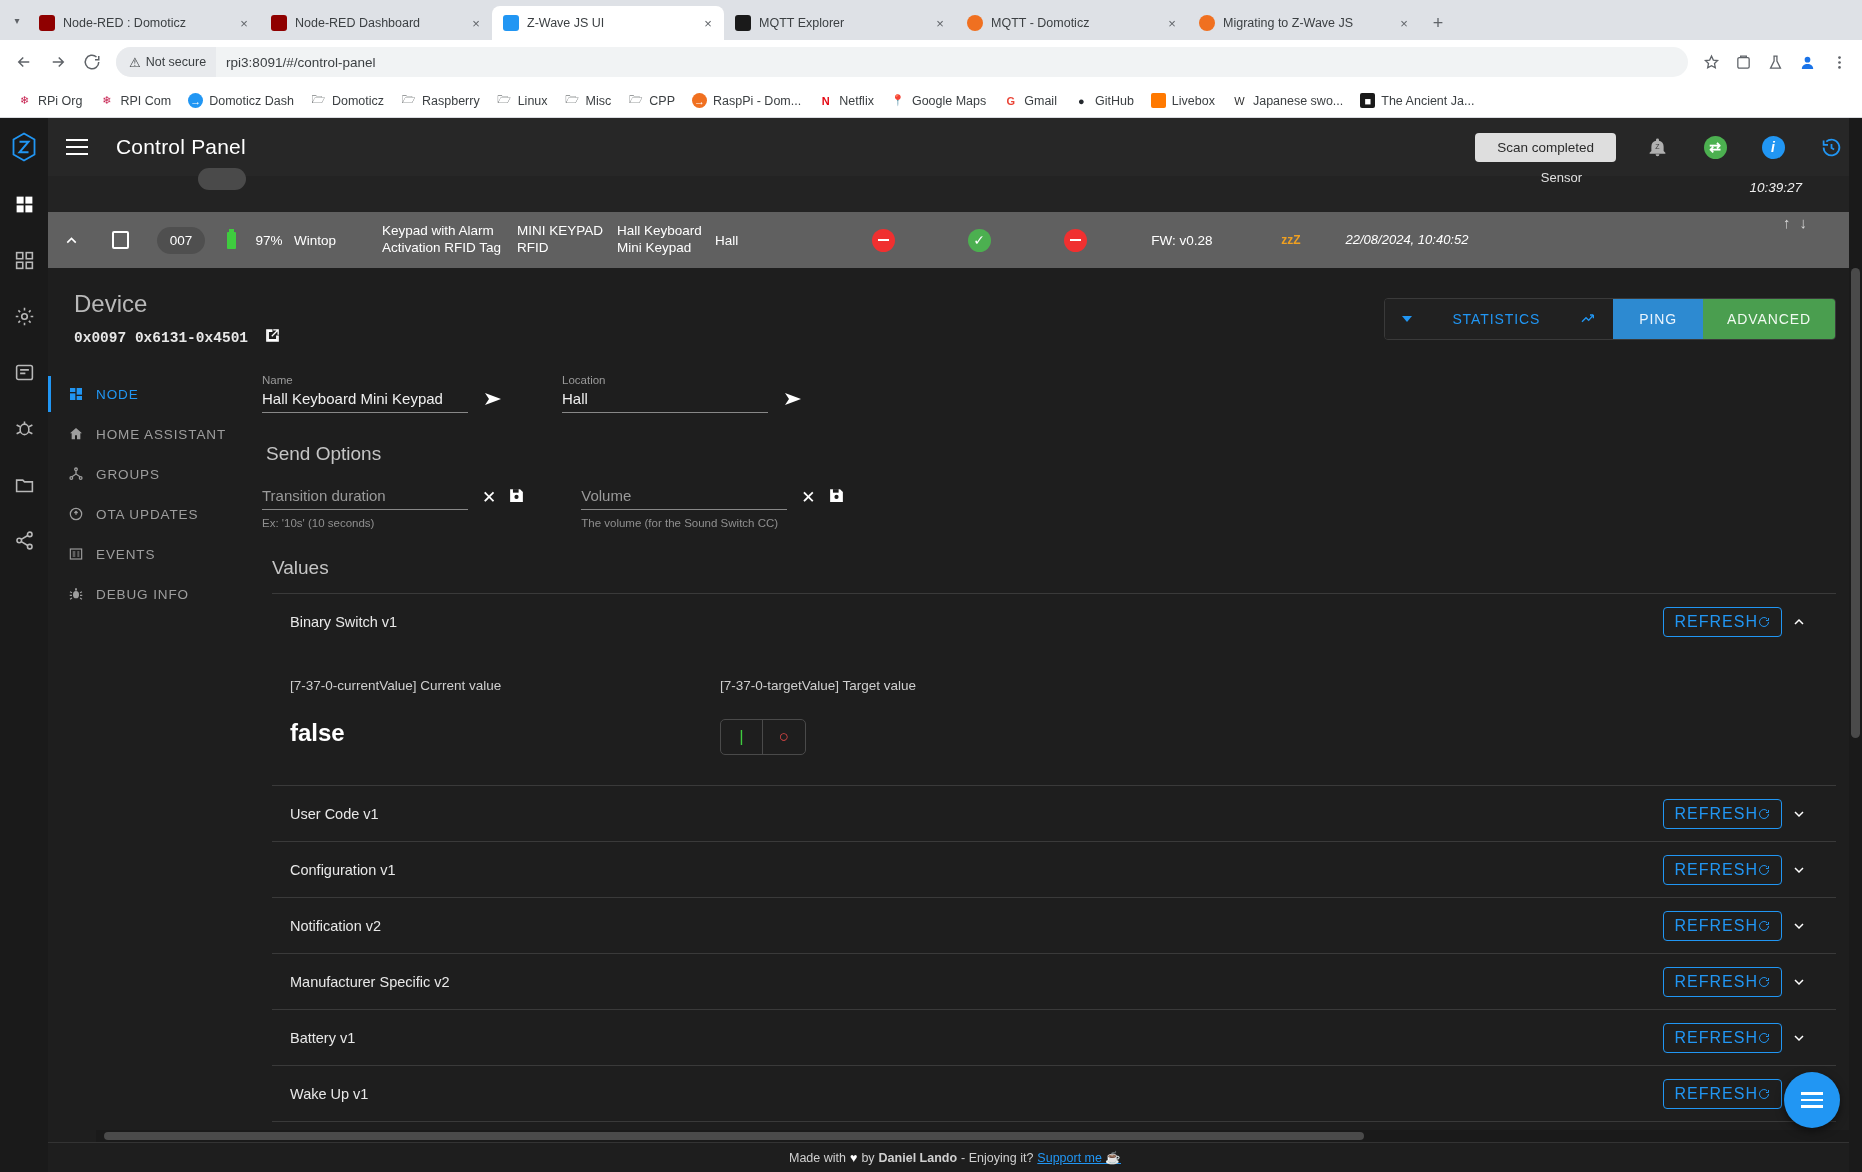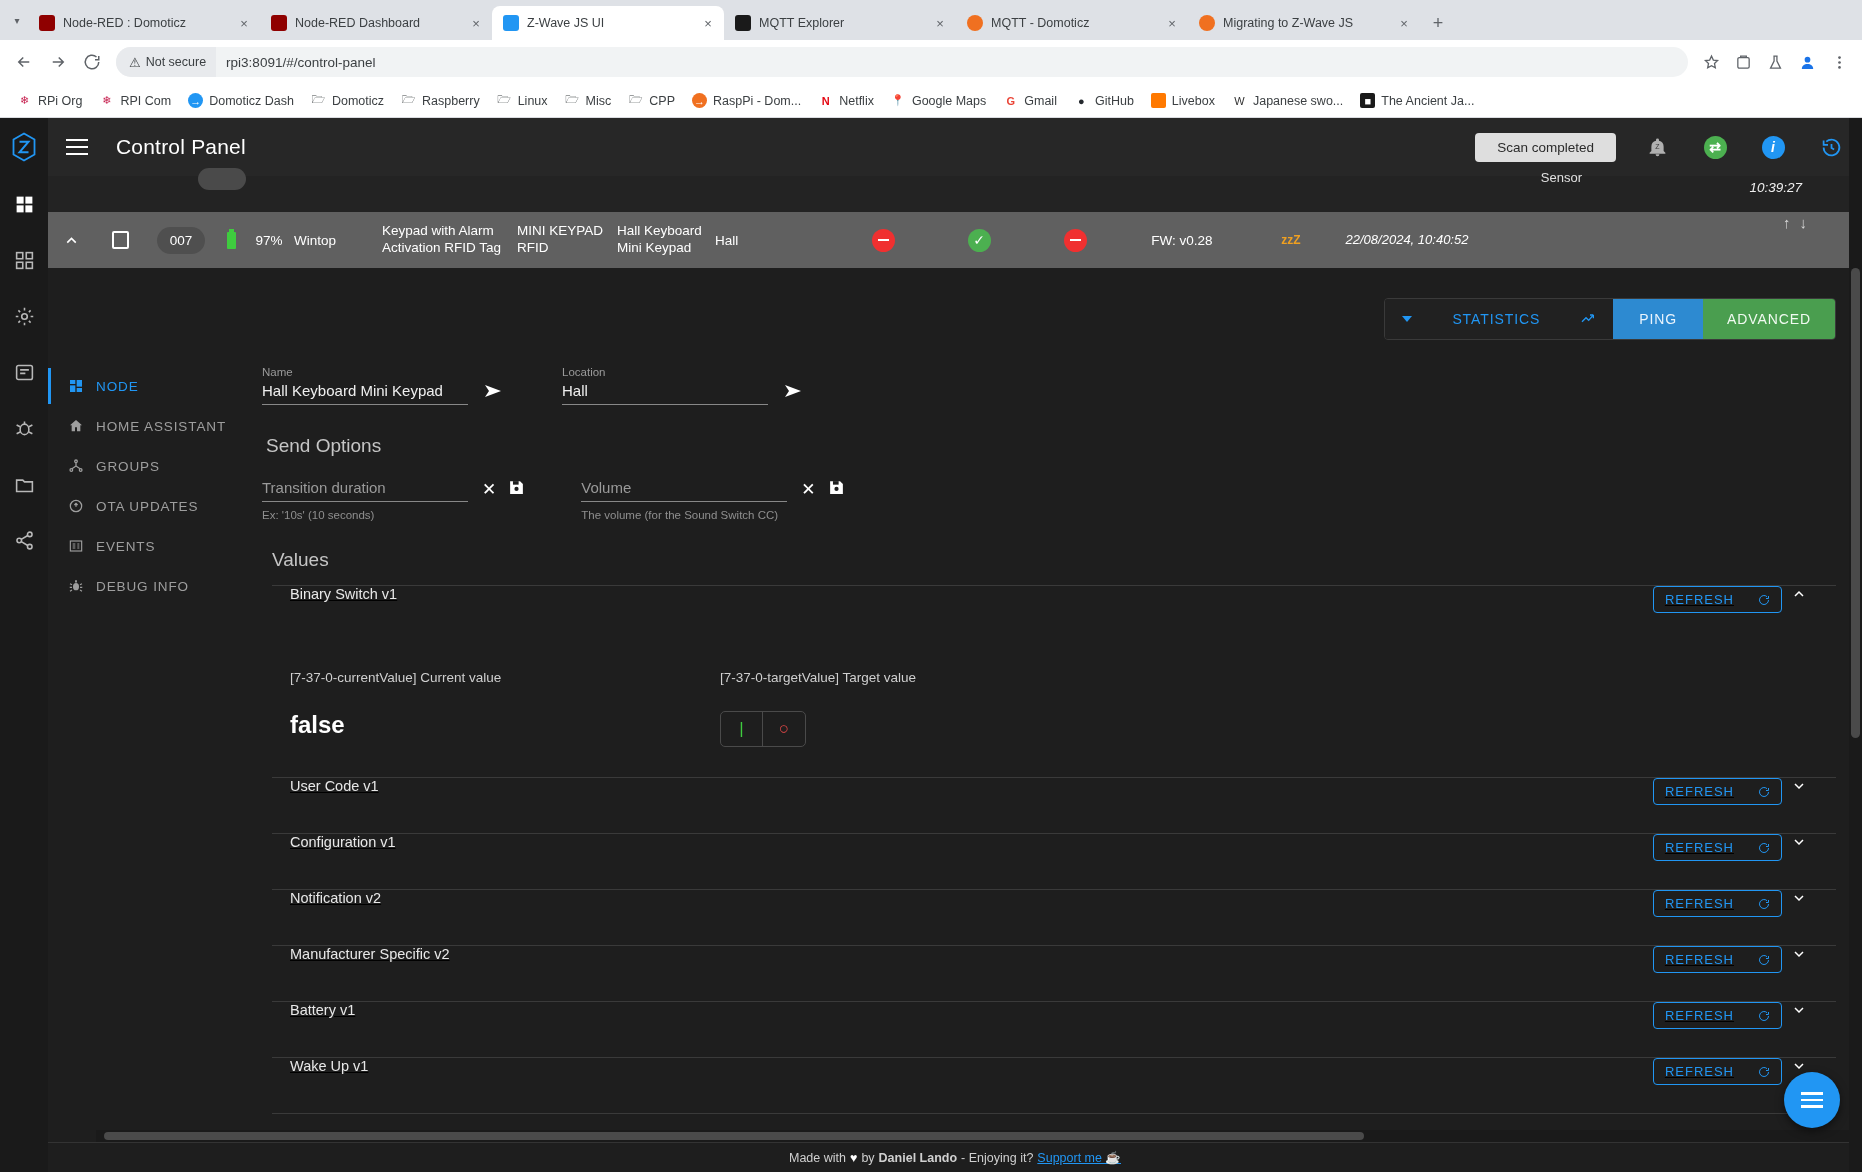--- a/index.html
+++ b/index.html
@@ -190,26 +190,26 @@
 
   .section-title { font-size: 19px; color: #c5c5c5; margin: 30px 0 0 4px; font-weight: 400;}
   .section-title.values { margin: 28px 0 0 10px; }
 
   .inline-actions { display: flex; align-items: center; gap: 12px; margin-bottom: 2px; }
   .clear-x { font-size: 17px; color: #fff; line-height: 1; }
   .save-ico svg { width: 17px; height: 17px; fill: #fff; }
 
   .ccard { margin: 14px 0 0 10px; border-top: 1px solid #3a3a3a; }
   .ccard:first-of-type { border-top: none; }
-  .crow { display: flex; align-items: flex-start; height: 56px; padding: 0 20px 0 18px;
-    border-bottom: 1px solid #3a3a3a; text-decoration: underline; }
+  .crow { display: flex; align-items: center; height: 56px; padding: 0 20px 0 18px;
+    border-bottom: 1px solid #3a3a3a; }
   .crow .ctitle { font-size: 14.5px; color: #e8e8e8; flex: 1 1 auto; }
   .refresh-btn {
-    border: 1px solid #2196f3; color: #2196f3; border-radius: 4px; font-size: 13px;
-    letter-spacing: 1px; padding: 5px 11px; display: flex; align-items: center; gap: 24px;
+    border: 1px solid #2196f3; color: #2196f3; border-radius: 4px; font-size: 16px;
+    letter-spacing: 1px; padding: 5px 11px; display: flex; align-items: center; gap: 0;
   }
   .refresh-btn svg { width: 12px; height: 12px; stroke: #2196f3; fill: none; stroke-width: 2; }
   .chev { width: 34px; display: flex; align-items: center; justify-content: center; }
   .chev svg { width: 16px; height: 16px; stroke: #fff; fill: none; stroke-width: 2.2; }
 
   .cbody { padding: 28px 20px 30px 18px; display: flex; }
   .vcol { width: 430px; }
   .vkey { font-size: 13.5px; color: #cfcfcf; margin-bottom: 26px; }
   .vval-false { font-size: 24px; color: #fff; font-weight: bold; }
   .toggle-grp { display: flex; border: 1px solid #4a4a4a; border-radius: 5px; overflow: hidden; width: 86px;}
@@ -543,20 +543,32 @@
           <div class="nc when">
             <span>22/08/2024, 10:40:52</span>
           </div>
           <div class="sortarrows">↑↓</div>
         </div>
       </div>
 
       <div class="panel">
 
         <div class="device-head">
+          <div>
+            <h2>Device</h2>
+            <div class="device-id">
+              <span>0x0097 0x6131-0x4501</span>
+              <span class="ext-link">
+                <svg viewBox="0 0 24 24">
+                    <path d="M4 4h7v2H6v12h12v-5h2v7H4z"></path>
+                    <path d="M13 4h7v7M20 4l-9 9"></path>
+                  </svg>
+              </span>
+            </div>
+          </div>
           <div class="head-spacer"></div>
           <div class="btn-group">
             <div class="bg-btn bg-stats">
               <span class="caret-dn"></span>
               <span>STATISTICS</span>
               <svg viewBox="0 0 24 24" width="16" height="16" fill="none" stroke="#2196f3" stroke-width="2">
                   <path d="M3 16l6-6 4 4 7-8"></path>
                   <path d="M20 6h-5M20 6v5"></path>
                 </svg>
             </div>

